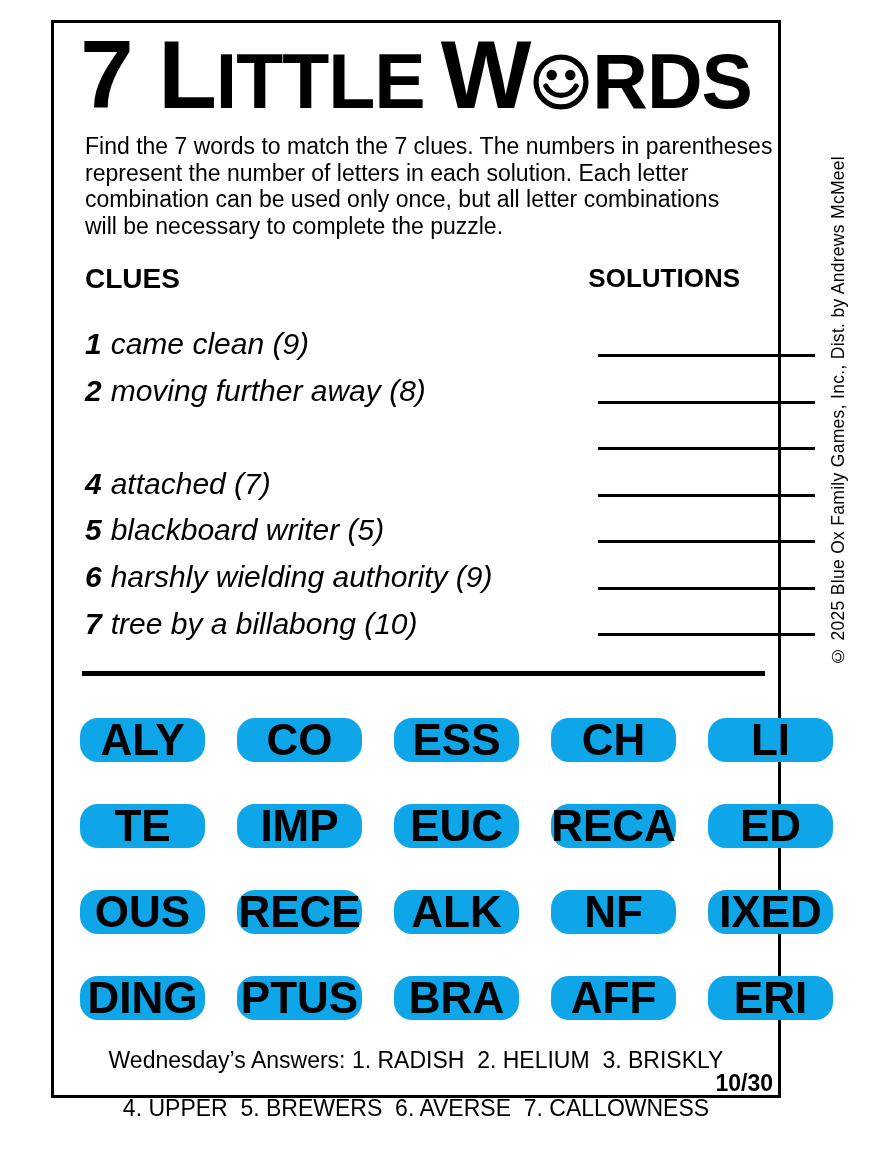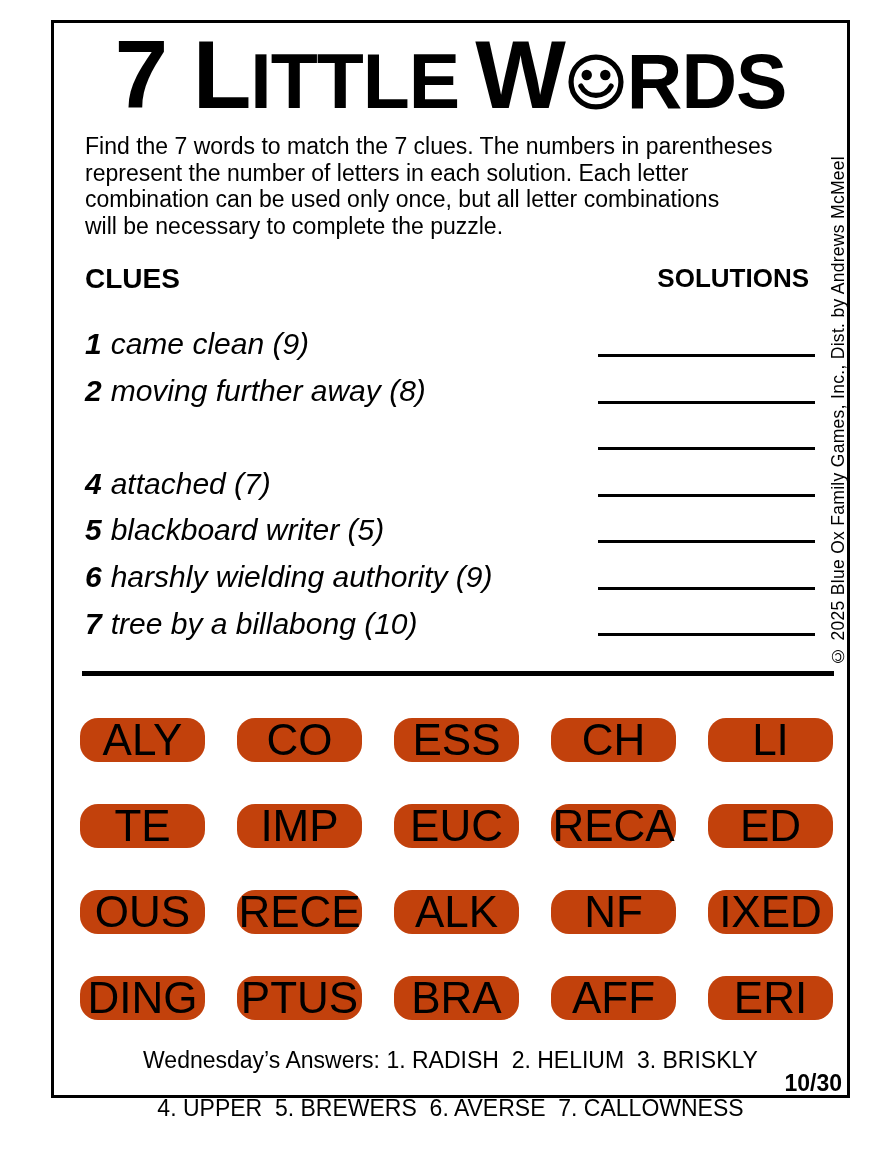--- a/index.html
+++ b/index.html
@@ -1,21 +1,21 @@
 <!DOCTYPE html>
 <html><head>
 <meta charset="utf-8">
 <style>
   html,body{margin:0;padding:0;}
   body{
     width:872px;height:1156px;background:#ffffff;position:relative;
     font-family:"Liberation Sans", sans-serif;color:#000;overflow:hidden;
   }
   .frame{
-    position:absolute;left:51px;top:20px;width:799px;height:1078px;
+    position:absolute;left:51px;top:20px;width:730px;height:1078px;
     border:3px solid #000;box-sizing:border-box;background:#fff;
   }
   
   .title{
     position:absolute;left:0;right:0;top:4px;text-align:center;
     font-weight:bold;white-space:nowrap;line-height:1;letter-spacing:-1px;
   }
   .t-big{font-size:96px;}
   .t-small{font-size:77px;}
   .t-gap{margin-left:16px;}
@@ -34,22 +34,22 @@
   .blank{position:absolute;left:544px;width:217px;height:3px;background:#000;}
   
   .divider{position:absolute;left:28px;right:13px;top:648px;height:5px;background:#000;}
   
   .tile-grid{
     position:absolute;left:26px;top:667px;
     display:grid;grid-template-columns:repeat(5,125px);grid-auto-rows:72px;
     column-gap:32px;row-gap:14px;
   }
   .tile{
-    background:#c2410c;border-radius:18px;display:flex;align-items:center;
-    justify-content:center;font-size:44px;font-weight:normal;letter-spacing:0;margin-top:28px;
+    background:#0ea5e9;border-radius:18px;display:flex;align-items:center;
+    justify-content:center;font-size:44px;font-weight:bold;letter-spacing:0;margin-top:28px;
   }
   
   .credit{
     position:absolute;left:774px;top:115px;height:545px;width:22px;
     writing-mode:vertical-rl;transform:rotate(180deg);
     font-size:17.5px;letter-spacing:.3px;text-align:center;white-space:nowrap;
   }
   
   .ans{position:absolute;left:0;right:0;text-align:center;font-size:23px;white-space:pre;}
   .ans1{top:1024px;}

